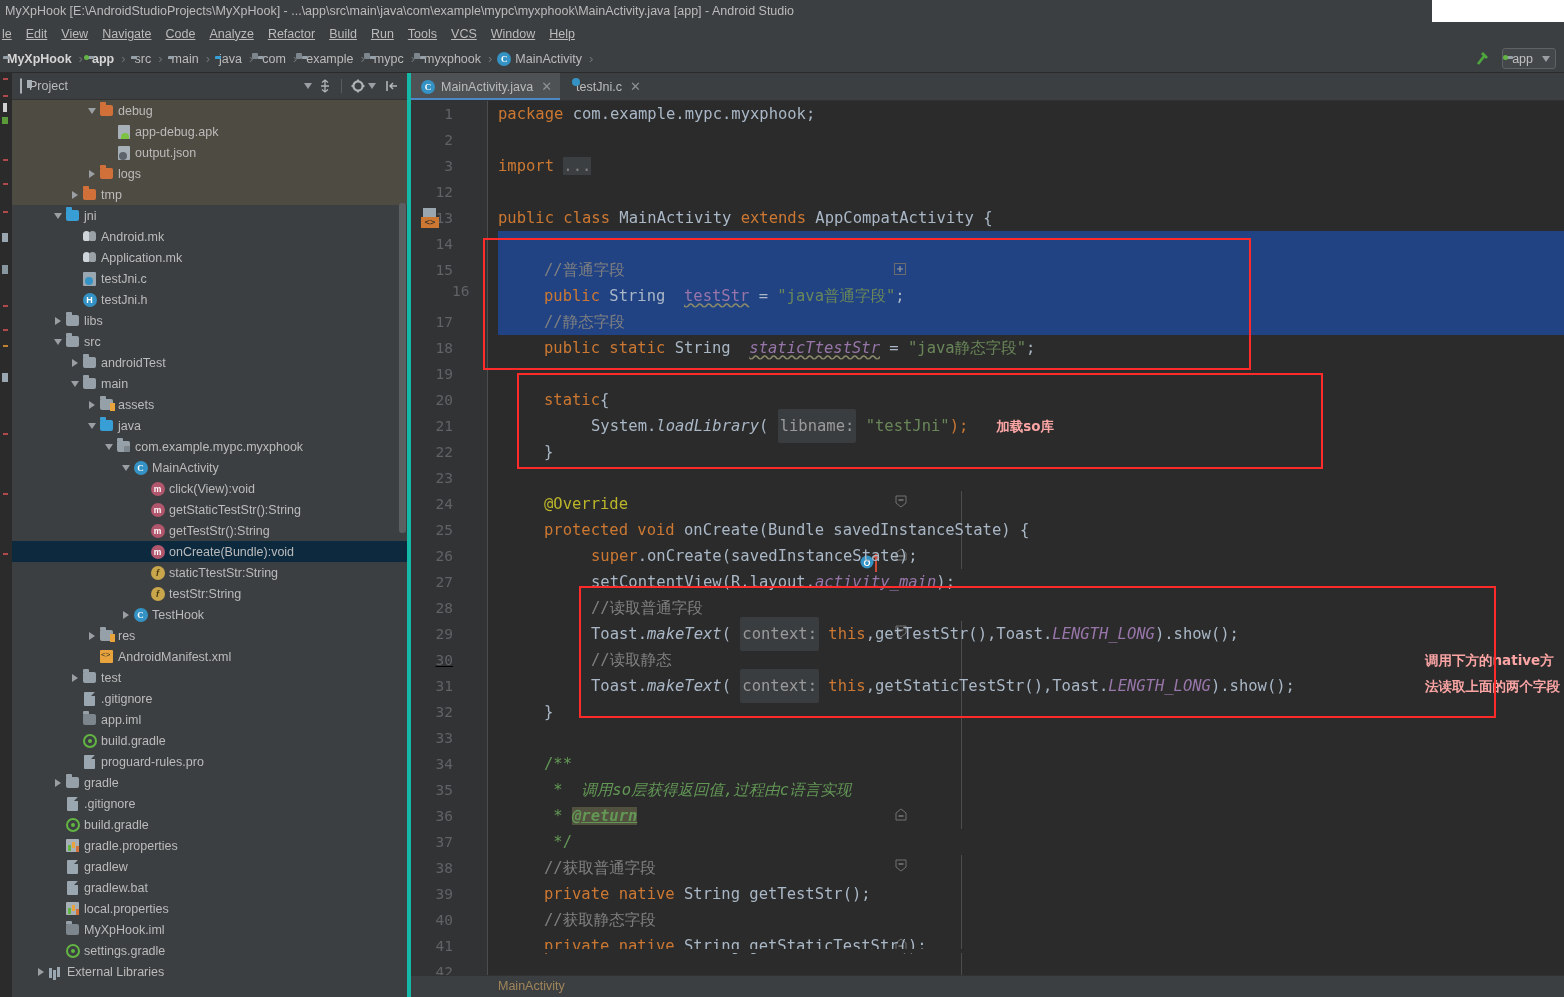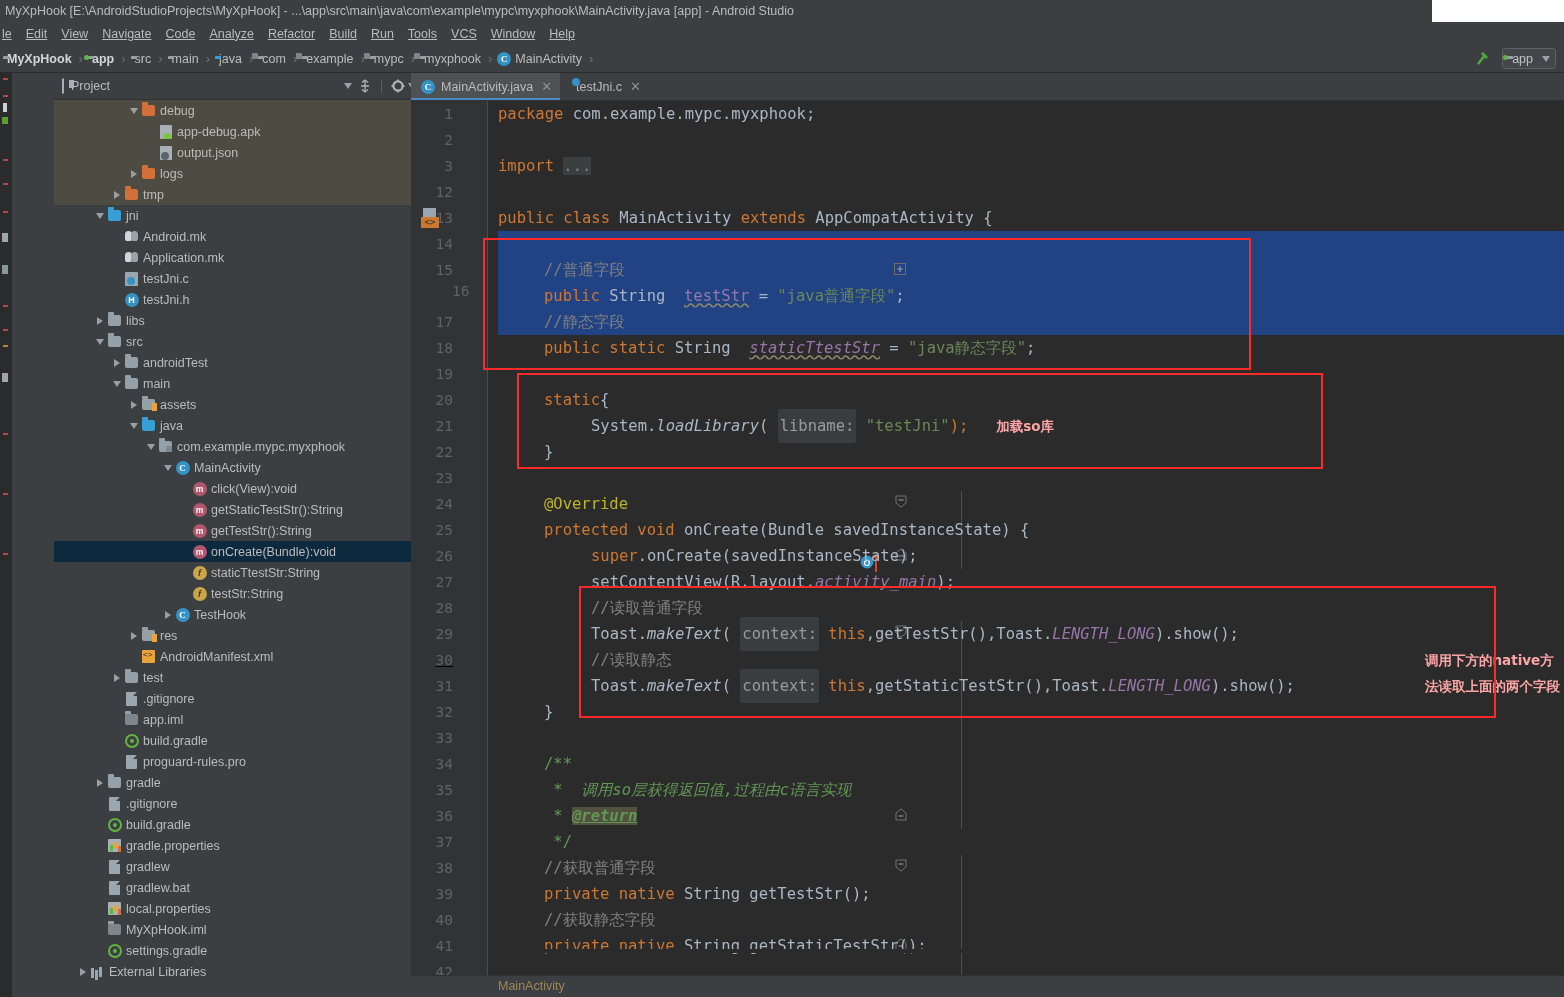--- a/index.html
+++ b/index.html
@@ -143,21 +143,21 @@
     background:#2b2b2b;
   }
   .edgesliver .mk{ position:absolute; left:3px; width:5px; height:2px; background:#b04a4a; }
   .edgesliver .mkg{ position:absolute; left:2px; width:6px; height:7px; background:#5c9b3a; }
   .edgesliver .mkw{ position:absolute; left:3px; width:4px; height:9px; background:#d0d0d0; }
   .edgesliver .mkb{ position:absolute; left:2px; width:6px; height:9px; background:#9aa7b0; }
 
   
   .projpanel{
     position:absolute; left:12px; top:73px; width:399px; height:924px;
-    background:#3c3f41; border-right:6px solid #14b8a6;margin-left:42px;
+    background:#3c3f41; border-right:4px solid #14b8a6;
   }
   .projheader{
     height:27px; display:flex; align-items:center; background:#3c3f41;
     border-bottom:1px solid #323232; padding:0 4px 0 8px; color:#bbbbbb; font-size:12.5px;
   }
   .projheader .title{ margin-left:7px; }
   .projheader .chev{ margin-left:auto; margin-right:6px; }
   .projheader .tools{ display:flex; align-items:center; gap:9px; padding-right:4px;}
   .vdiv{ width:1px;height:14px;background:#5a5d5f; }
 

